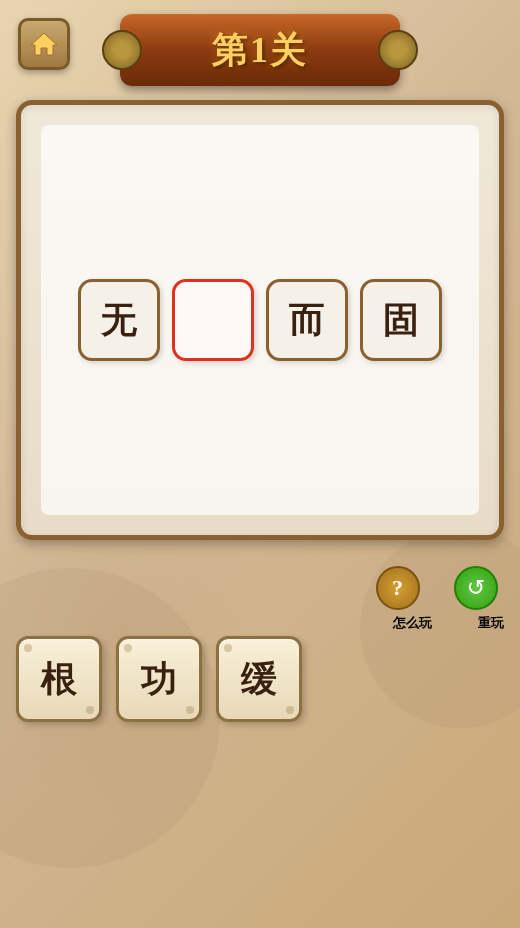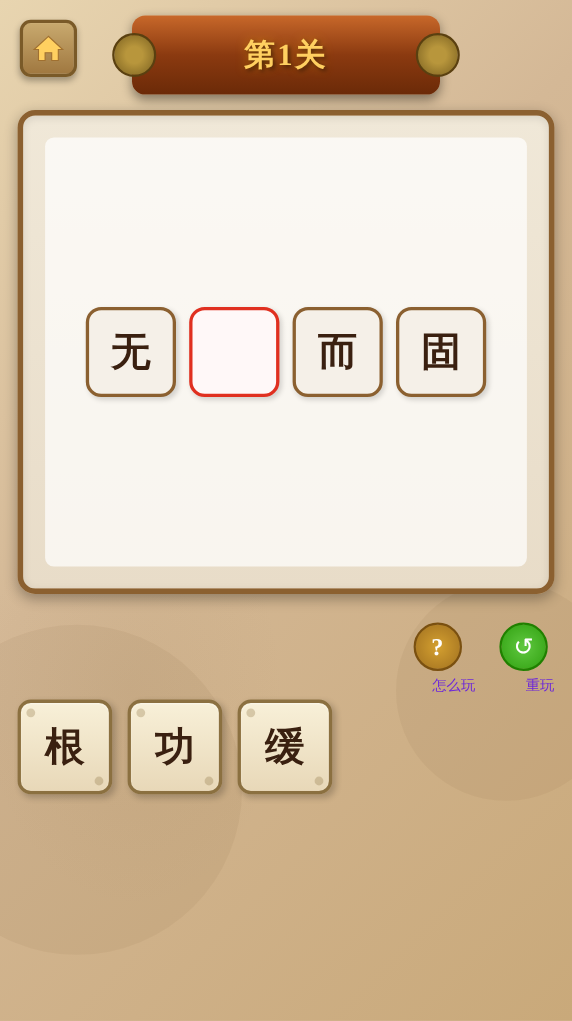--- a/index.html
+++ b/index.html
@@ -94,21 +94,21 @@
       transform: translateY(-50%);
       width: 36px;
       height: 36px;
       background: radial-gradient(circle, #b8963c 30%, #7a6020 100%);
       border-radius: 50%;
       border: 2px solid #5a4010;
     }
 
     .level-text {
       color: #ffd060;
-      font-size: 28px;
+      font-size: 36px;
       font-weight: bold;
       text-shadow: 2px 2px 4px rgba(0,0,0,0.5), 0 0 10px rgba(255,180,0,0.4);
       letter-spacing: 2px;
     }
 
     
     .game-panel {
       position: absolute;
       top: 100px;
       left: 16px;
@@ -201,22 +201,22 @@
     }
 
     .action-icon.replay {
       background: radial-gradient(circle, #60c840 0%, #30a010 100%);
       border: 2px solid #208000;
       color: #fff;
     }
 
     .action-label {
       font-size: 13px;
-      color: #6d28d9;
-      font-weight: normal;
+      color: #000000;
+      font-weight: bold;
       margin-left: 30px;
     }
 
     
     .tiles-row {
       position: absolute;
       top: 636px;
       left: 16px;
       display: flex;
       gap: 14px;

